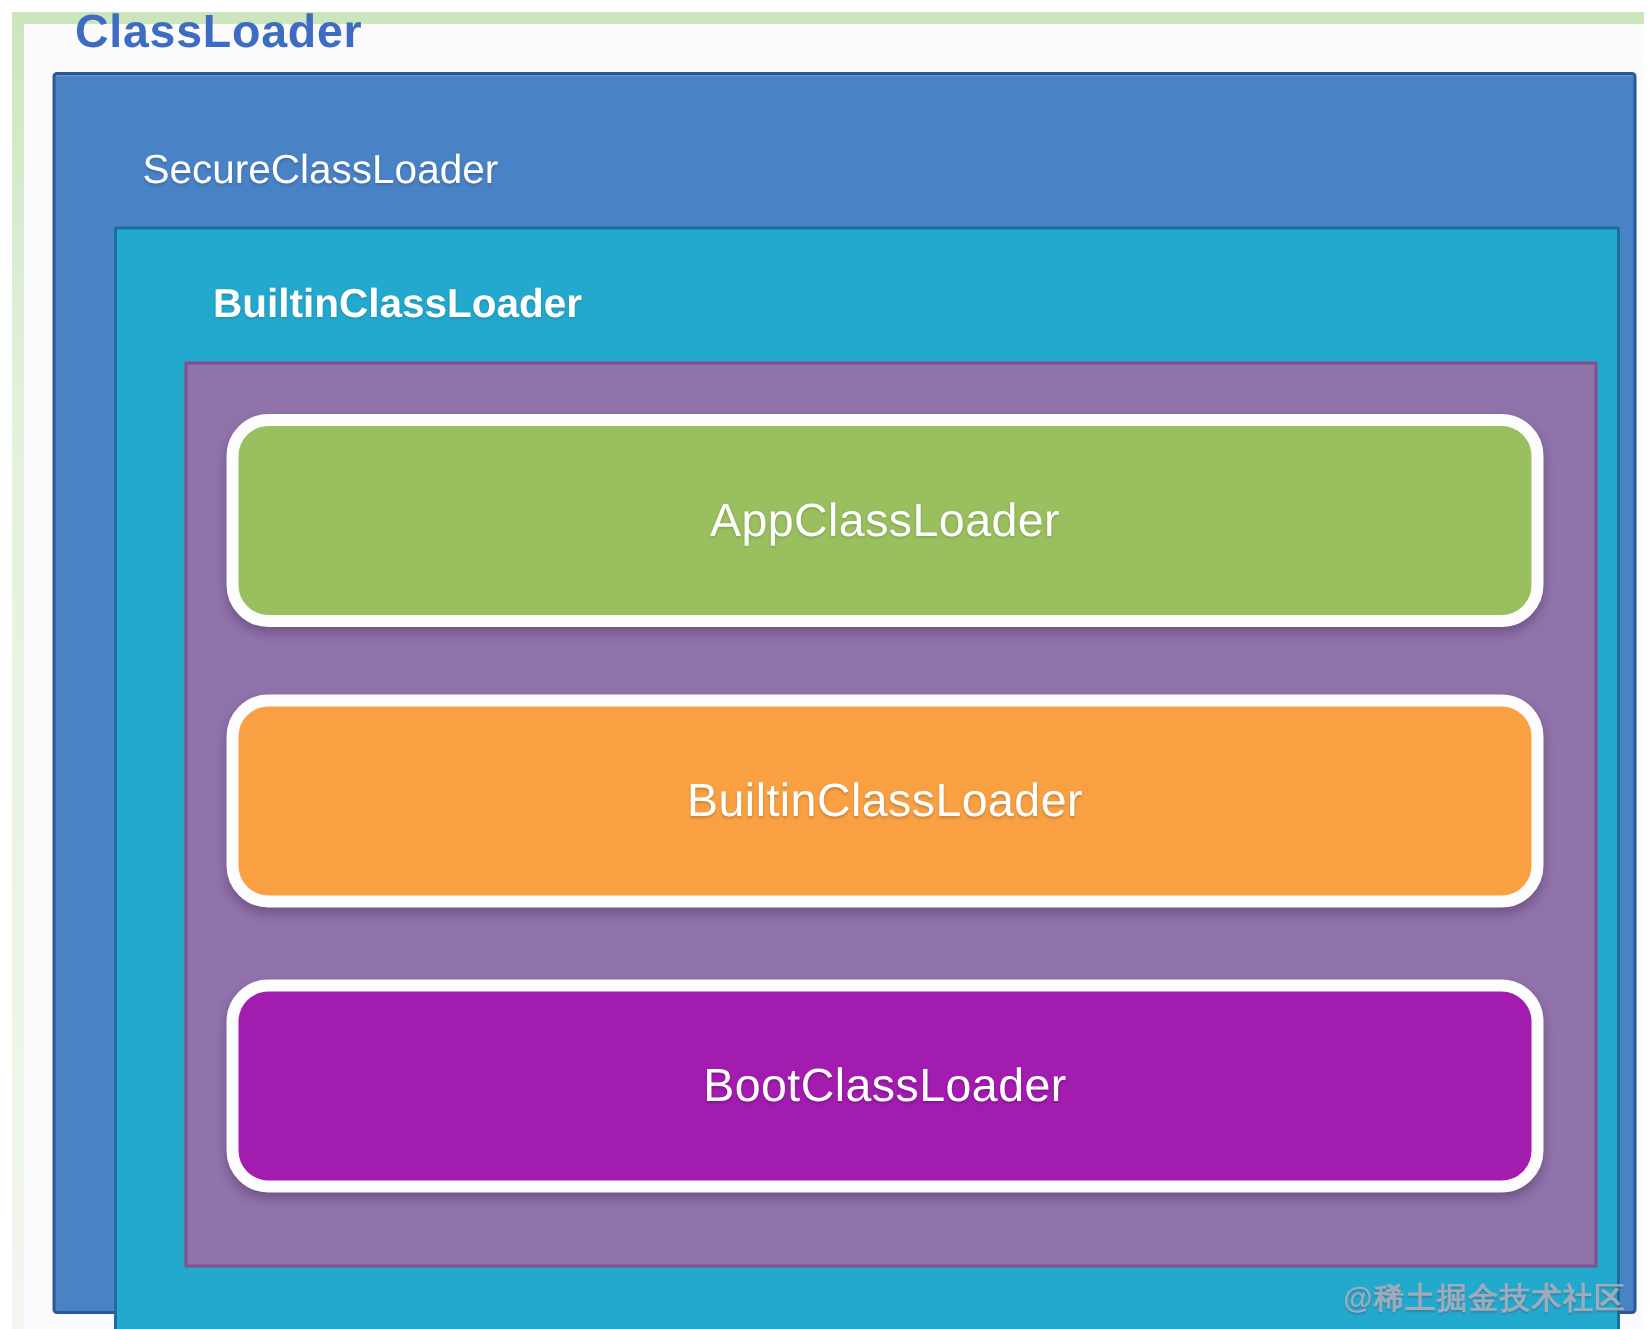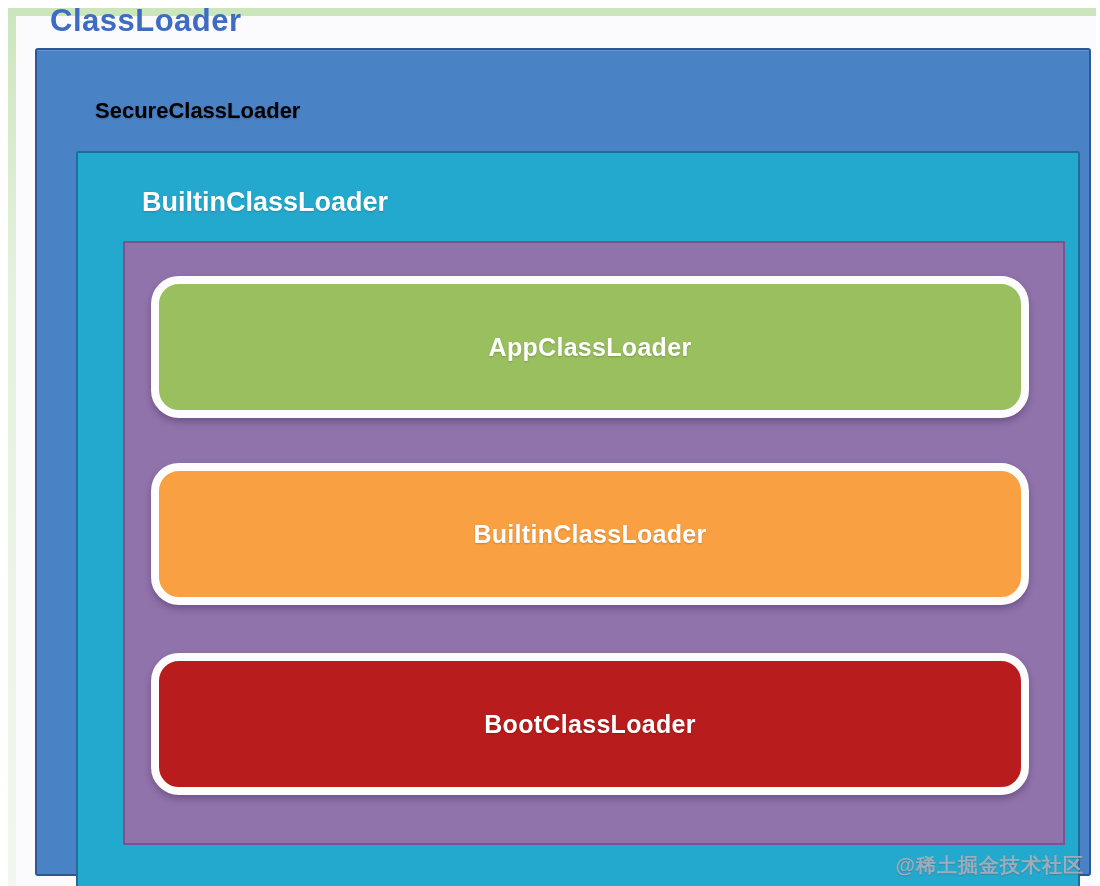--- a/index.html
+++ b/index.html
@@ -29,21 +29,21 @@
   .secure-box {
     position:absolute; left:27px; top:40px;
     width:1056px; height:828px;
     background:#4a82c6;
     border:2px solid #2b5894;
     border-radius:3px;
     box-shadow: inset 0 1px 0 rgba(255,255,255,0.15);
   }
   .secure-label {
     position:absolute; left:54px; top:44px;
-    font-size:22px; font-weight:700; color:#000000;
+    font-size:27px; font-weight:400; color:#ffffff;
     text-shadow:0 1px 2px rgba(0,0,0,0.18);
   }
 
   .builtin-box {
     position:absolute; left:39px; top:101px;
     width:1004px; height:798px;
     background:#23a9cd;
     border:2px solid #1d6f9b;
     border-radius:2px;
   }
@@ -65,21 +65,21 @@
     width:878px; height:142px;
     border:8px solid #fdfdfe;
     border-radius:28px;
     box-shadow:0 4px 7px rgba(50,30,70,0.35);
     display:flex; align-items:center; justify-content:center;
   }
   .pill-0 { top:33px; }
   .pill-1 { top:220px; }
   .pill-2 { top:410px; }
   .loader-label {
-    color:#ffffff; font-size:25px; font-weight:700;
+    color:#ffffff; font-size:31px; font-weight:400;
     text-shadow:0 1px 2px rgba(0,0,0,0.2);
     letter-spacing:0.3px;
   }
 
   .watermark {
     position:absolute; top:840px; right:20px;
     font-size:20px; font-weight:700;
     color:rgba(168,174,188,0.92);
     text-shadow:0 1px 1px rgba(70,80,100,0.35);
     letter-spacing:1px;
@@ -108,21 +108,21 @@
       <div class="inner-box">
 
         <div class="loader-pill pill-0" style="background: rgb(154, 191, 95);">
           <span class="loader-label">AppClassLoader</span>
         </div>
 
         <div class="loader-pill pill-1" style="background: rgb(249, 161, 66);">
           <span class="loader-label">BuiltinClassLoader</span>
         </div>
 
-        <div class="loader-pill pill-2" style="background: #b91c1c;">
+        <div class="loader-pill pill-2" style="background: #a21caf;">
           <span class="loader-label">BootClassLoader</span>
         </div>
 
       </div>
     </div>
   </div>
 
   <div class="watermark">@稀土掘金技术社区</div>
 
   <div class="bottom-strip"></div>

